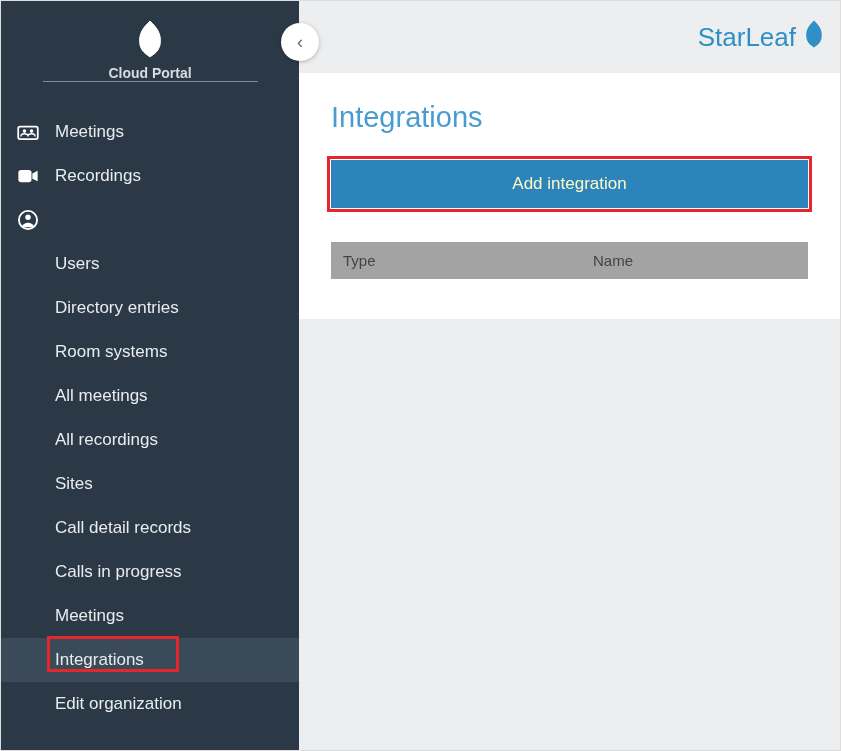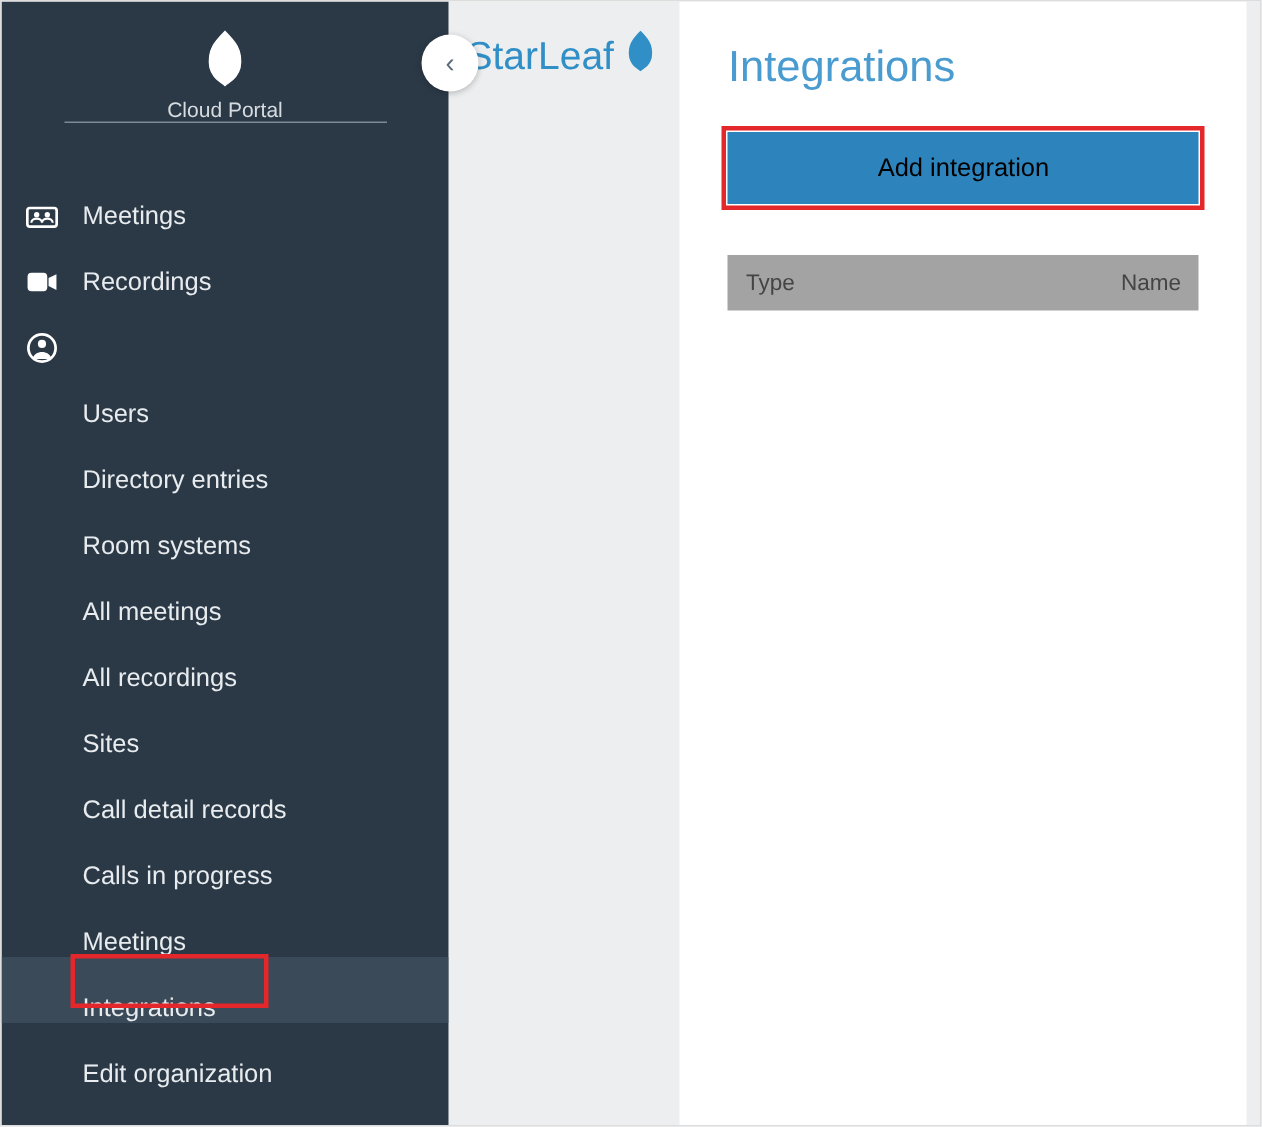--- a/index.html
+++ b/index.html
@@ -34,42 +34,42 @@
   }
   .logo {
     width: 32px;
     height: 40px;
     margin: 0 auto 6px auto;
     color: #fff;
   }
   .portal-label {
     font-size: 14px;
     color: #d6dbe0;
-    font-weight: 400;
+    font-weight: 700;
   }
   .org-name {
     font-size: 21px;
     color: #fff;
     font-weight: 400;
     margin-top: 2px;
     padding-bottom: 8px;
   }
   .org-underline {
     width: 215px;
     margin: 0 auto;
     border-bottom: 1px solid #7d8a97;
   }
   .nav {
     margin-top: 18px;
     flex: 1;
     overflow-y: auto;
   }
   .nav-item {
     display: flex;
-    align-items: flex-end;
+    align-items: center;
     padding: 0 20px 0 14px;
     height: 44px;
     cursor: pointer;
     color: #e8ecef;
     font-size: 17px;
     position: relative;
   }
   .nav-item.active {
     background: #3b4a59;
   }
@@ -116,21 +116,21 @@
     cursor: pointer;
     z-index: 10;
     color: #5b6b7a;
     font-size: 18px;
   }
   
   .main {
     flex: 1;
     background: #eceeef;
     display: flex;
-    flex-direction: row;
+    flex-direction: column;
     min-width: 0;
   }
   .topbar {
     height: 72px;
     background: #eceeef;
     display: flex;
     align-items: center;
     justify-content: flex-end;
     padding: 0 12px;
   }
@@ -155,21 +155,21 @@
     margin-bottom: 26px;
   }
   .add-btn-wrap {
     position: relative;
     margin-bottom: 34px;
   }
   .add-btn {
     display: block;
     width: 100%;
     background: #2d84bd;
-    color: #000000;
+    color: #fef9c3;
     border: none;
     font-size: 17px;
     padding: 14px 0;
     cursor: pointer;
     text-align: center;
     font-weight: 400;
   }
   .highlight-add {
     left: -4px;
     top: -4px;

